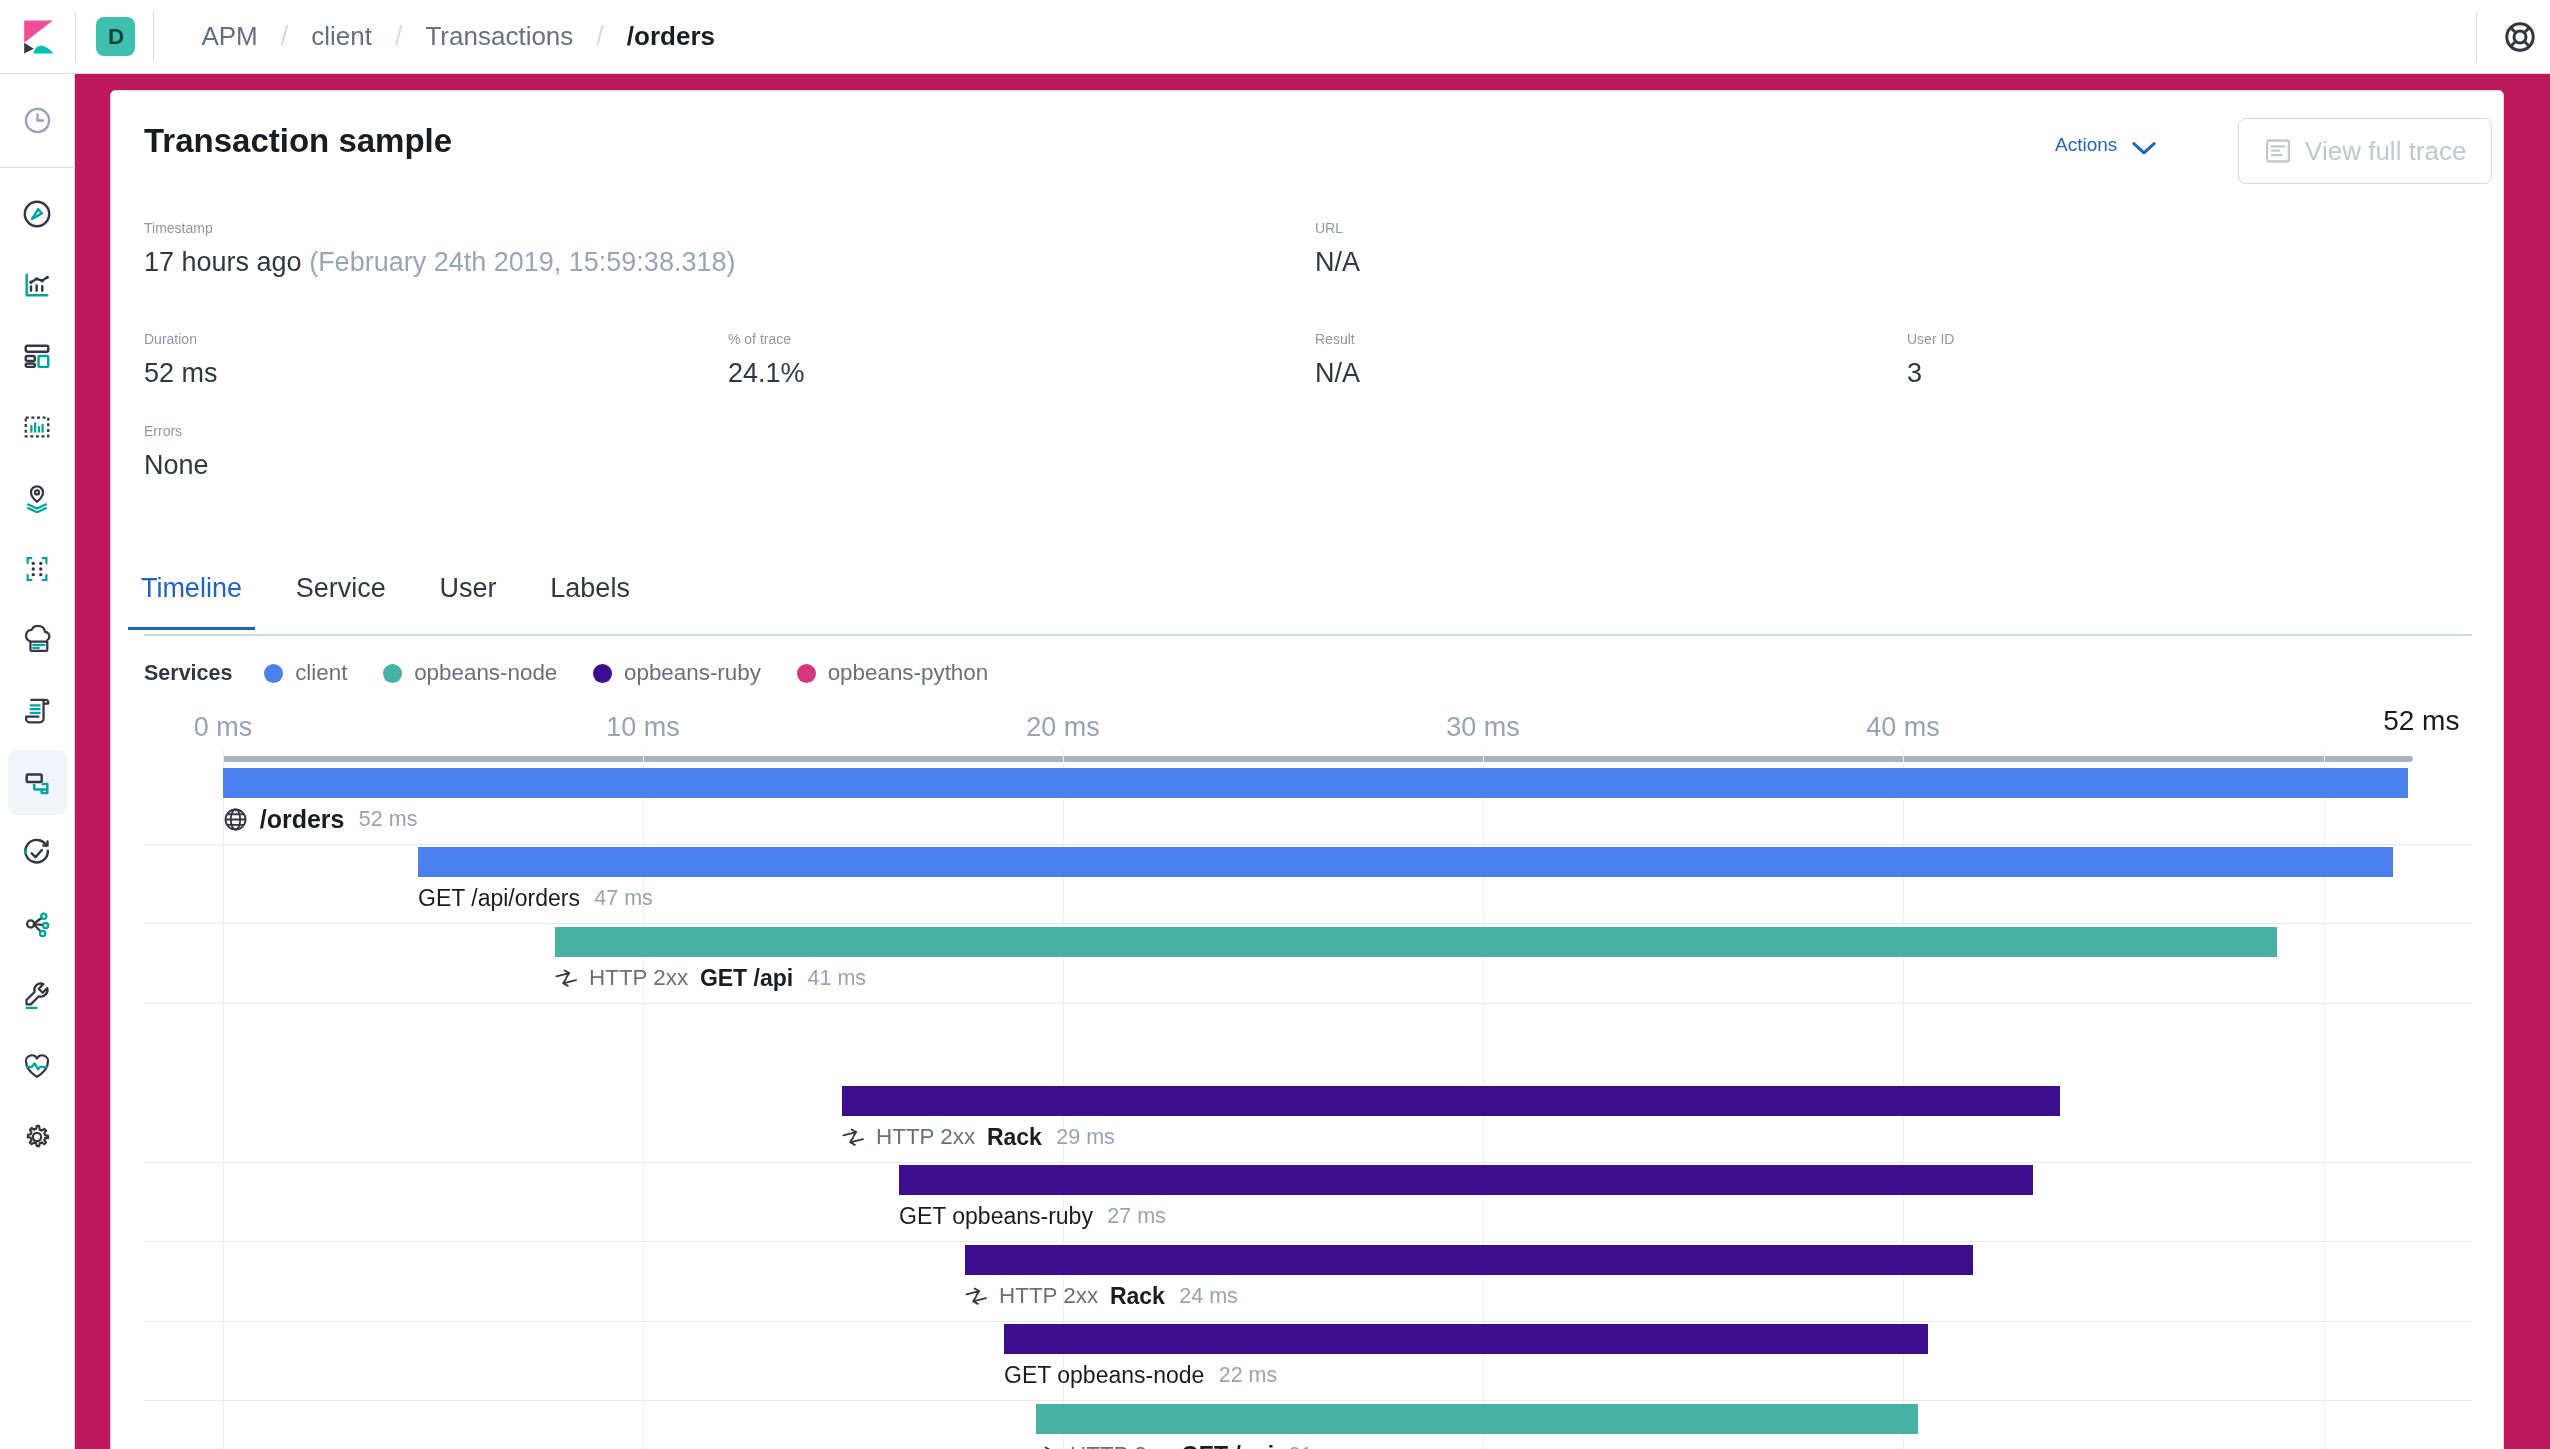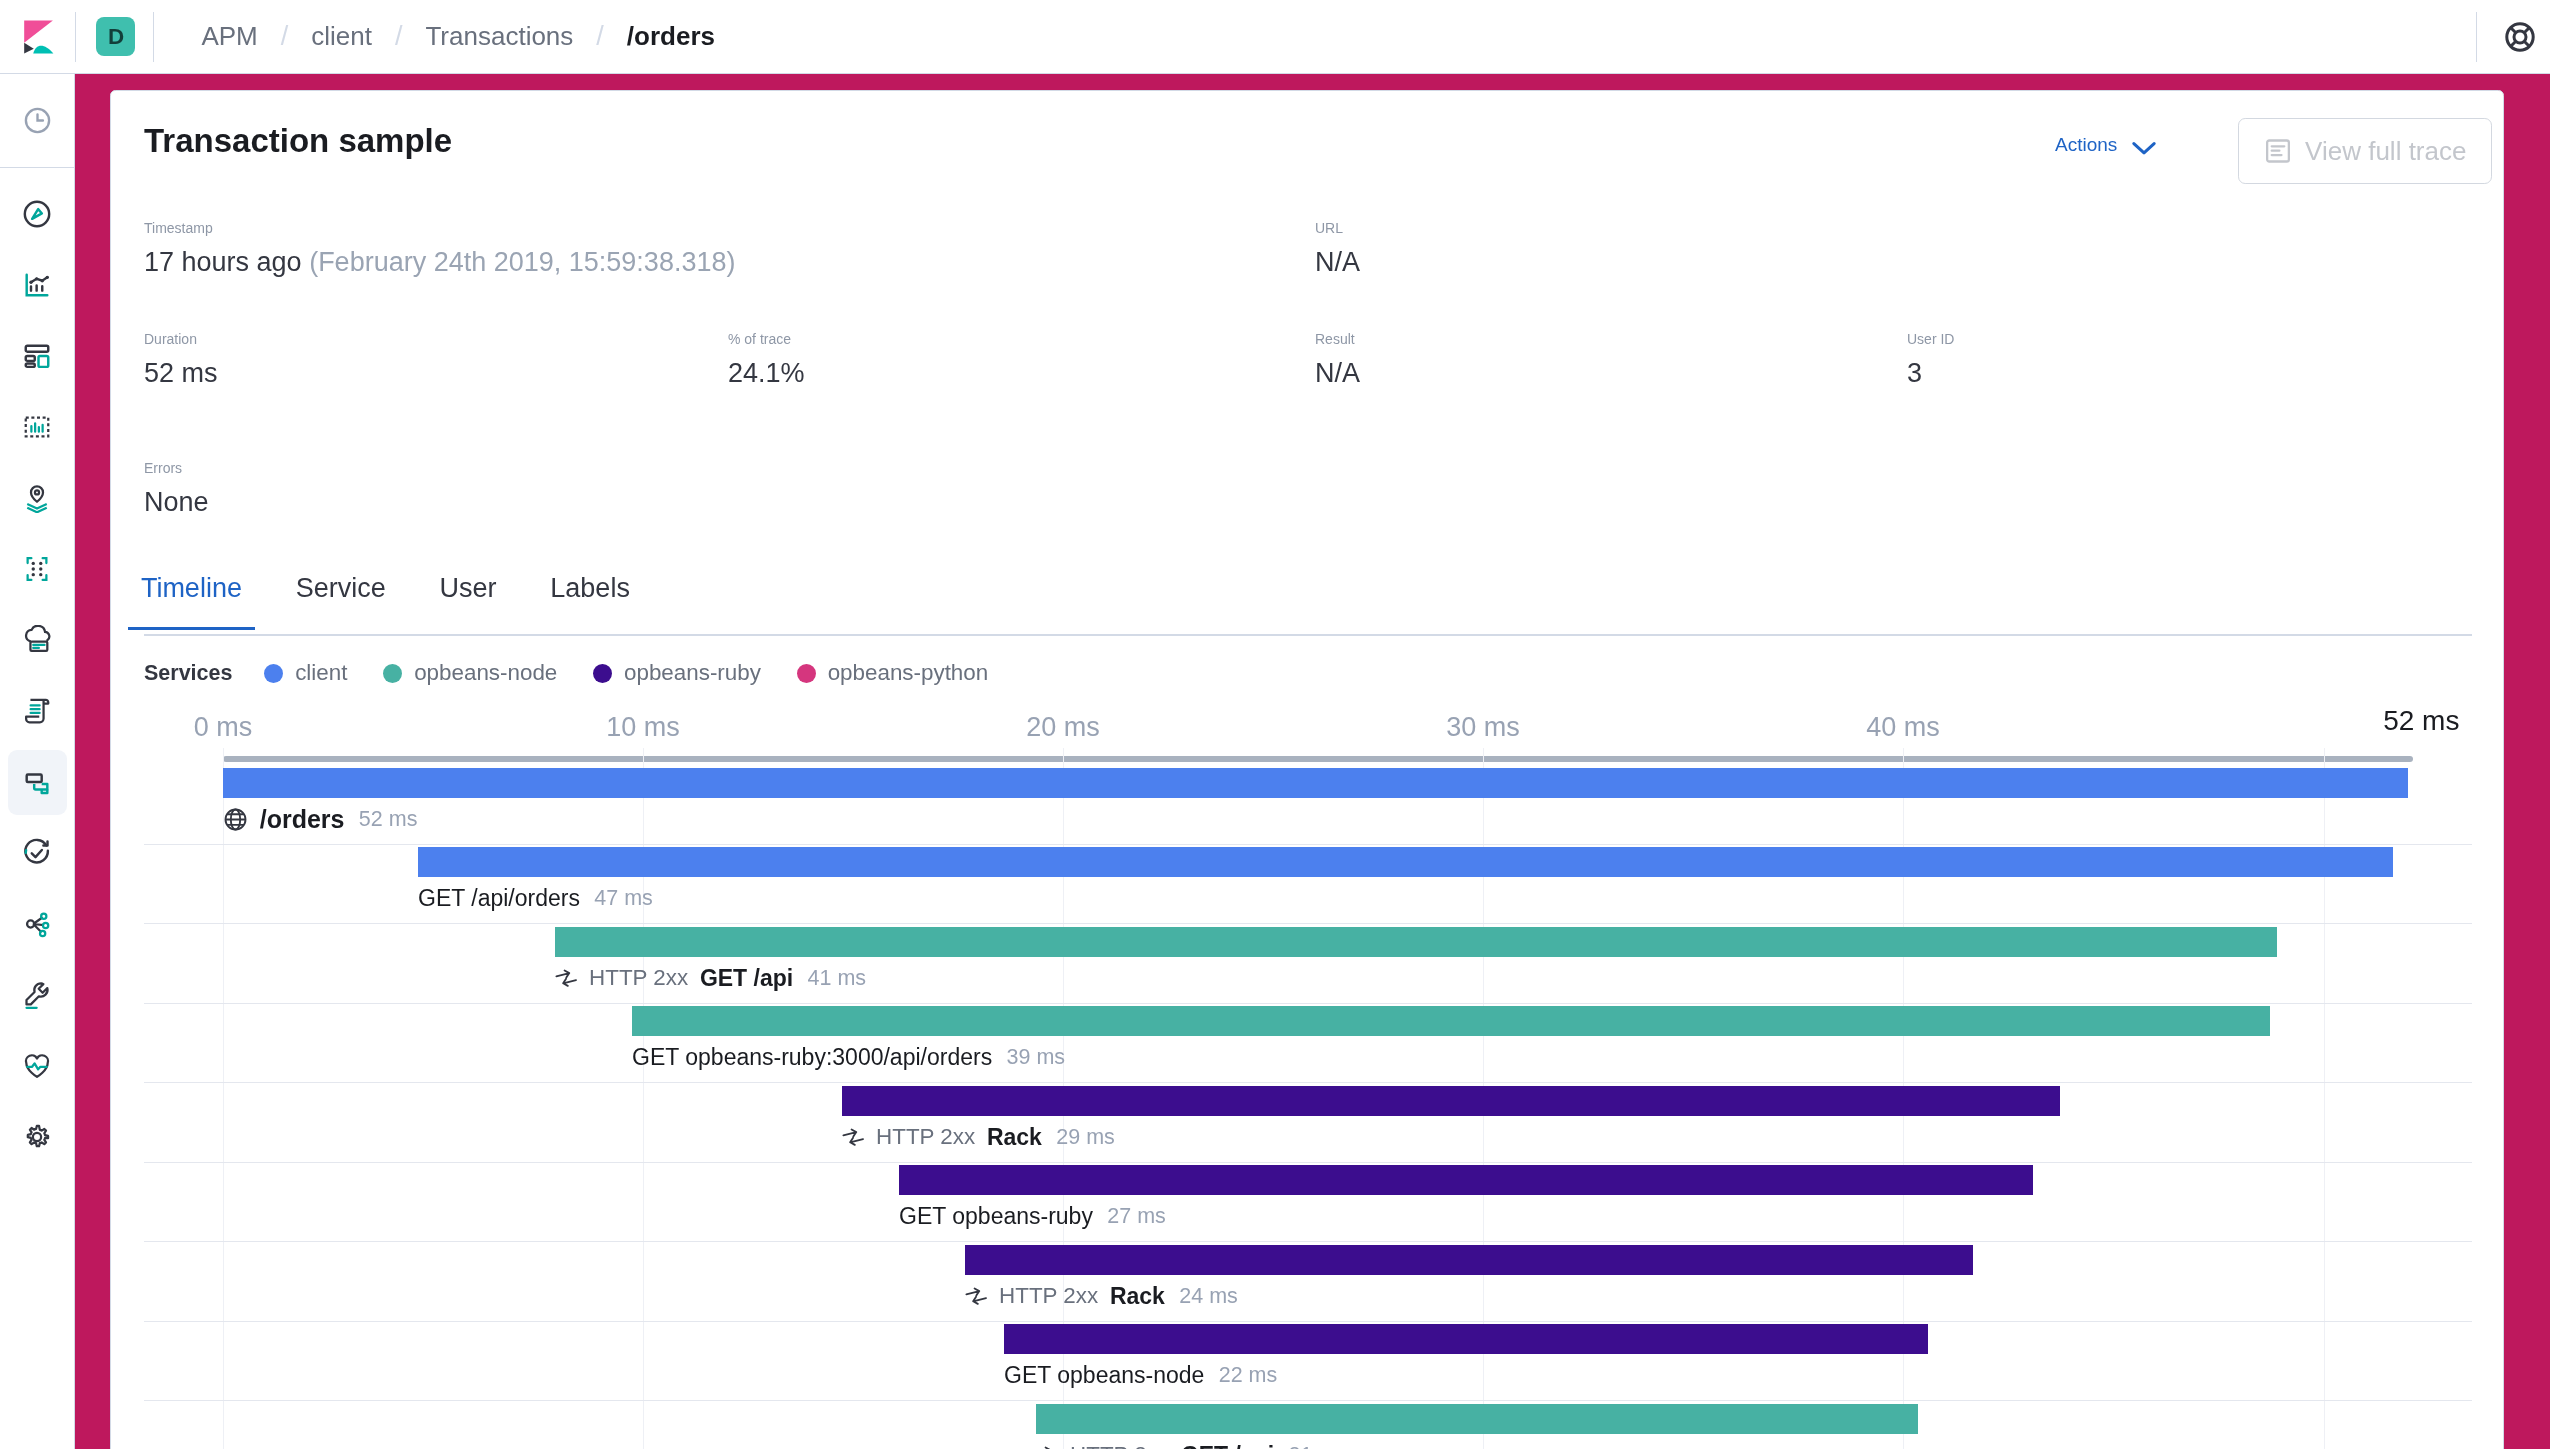--- a/index.html
+++ b/index.html
@@ -40,21 +40,21 @@
     border:0.9px solid #d3d8e0;border-radius:7.2px;display:flex;align-items:center;justify-content:center;
     gap:13.5px;font-size:26px;color:#c3c6cc;}
 
   .field{position:absolute;}
   .field .flabel{font-size:14px;color:#8e97a6;margin-bottom:10.8px;}
   .field .fvalue{font-size:27px;color:#343741;}
   .fvalue .muted{color:#9aa4b3;margin-top:45px;}
   .f-timestamp{left:33px;top:129px;} .f-url{left:1204px;top:129px;}
   .f-duration{left:33px;top:240px;} .f-pct{left:617px;top:240px;}
   .f-result{left:1204px;top:240px;} .f-userid{left:1796px;top:240px;}
-  .f-errors{left:33px;top:369px;}
+  .f-errors{left:33px;top:332px;}
 
   
   .tabs-rule{position:absolute;left:33px;width:2328px;top:543px;height:1.8px;background:#d3dae6;}
   .tabs{position:absolute;left:3px;top:482px;display:flex;text-align:right;}
   .tab{margin:0 14.3px;padding:0 12.6px 23px;font-size:27px;color:#343741;cursor:pointer;}
   .tab.active{color:#1e63c5;border-bottom:3.6px solid #1e63c5;}
 
   
   .legend{position:absolute;left:33px;top:569px;display:flex;align-items:center;}
   .legend-title{font-size:21.5px;font-weight:700;color:#343741;margin-right:32px;}
@@ -349,27 +349,20 @@
           <div class="rowlabel" style="left: 411px;">
             <svg width="22.4" height="22.4" viewBox="0 0 16 16" fill="none" stroke="#343741" stroke-width="1.3" stroke-linecap="round" stroke-linejoin="round" style="transform:rotate(-14deg)">
               <path d="M1.5 5h9.5M8.2 2.4L11 5l-2.8 2.6"></path>
               <path d="M14.5 11H5M7.8 8.4L5 11l2.8 2.6"></path>
             </svg>
             <span class="prefix">HTTP 2xx</span>
             <span class="name bold">GET /api</span>
             <span class="dur">41 ms</span>
           </div>
         </div>
-        <div class="row" style="top: 303px;">
-          <div class="bar" style="left: 488px; width: 1638px; background: rgb(71, 177, 163);"></div>
-          <div class="rowlabel" style="left: 488px;">
-            <span class="name">GET opbeans-ruby:3000/api/orders</span>
-            <span class="dur">39 ms</span>
-          </div>
-        </div>
         <div class="row" style="top: 383px;">
           <div class="bar" style="left: 698px; width: 1218px; background: rgb(60, 13, 142);"></div>
           <div class="rowlabel" style="left: 698px;">
             <svg width="22.4" height="22.4" viewBox="0 0 16 16" fill="none" stroke="#343741" stroke-width="1.3" stroke-linecap="round" stroke-linejoin="round" style="transform:rotate(-14deg)">
               <path d="M1.5 5h9.5M8.2 2.4L11 5l-2.8 2.6"></path>
               <path d="M14.5 11H5M7.8 8.4L5 11l2.8 2.6"></path>
             </svg>
             <span class="prefix">HTTP 2xx</span>
             <span class="name bold">Rack</span>
             <span class="dur">29 ms</span>

